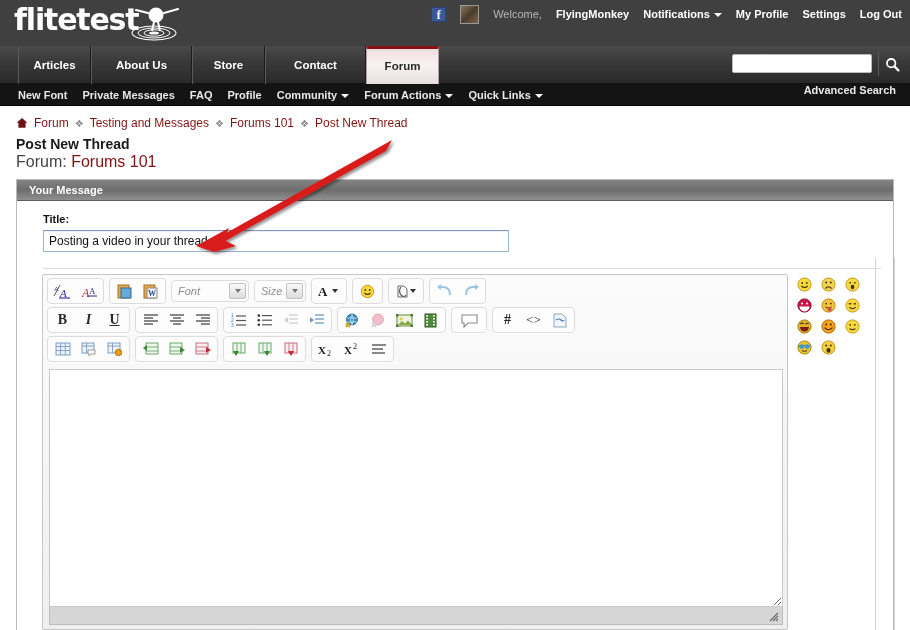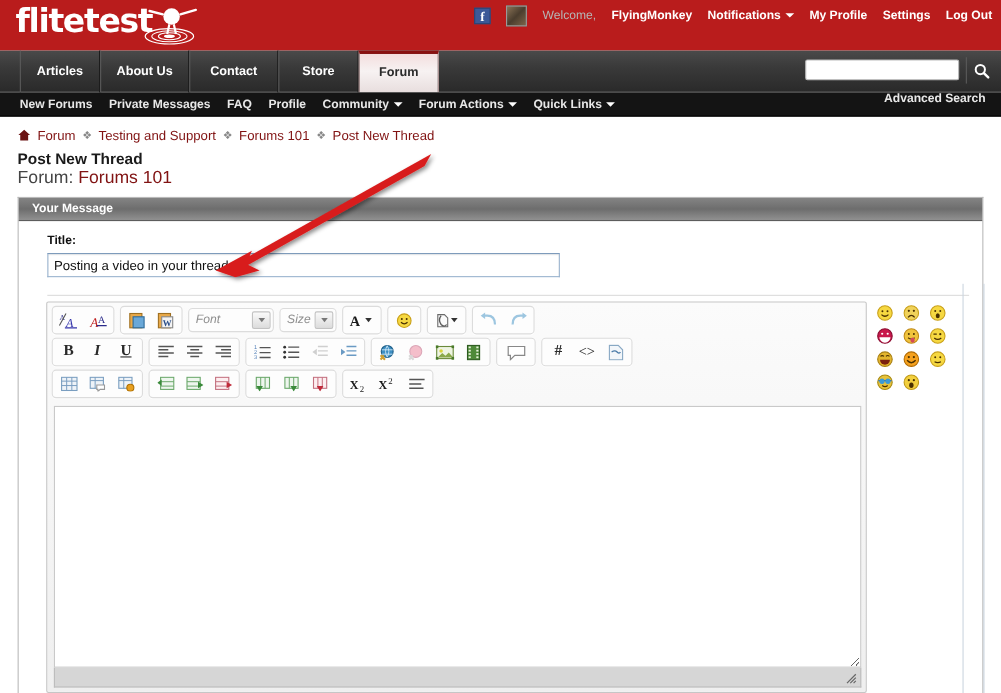--- a/index.html
+++ b/index.html
@@ -9,21 +9,21 @@
     background:#ffffff;
     font-family:"Liberation Sans", sans-serif;
     font-size:11px;
     color:#222;
     overflow:hidden;
     position:relative;
   }
 
   
   .topbar {
-    height:46px; background:#b91c1c; position:relative;
+    height:46px; background:#404040; position:relative;
   }
   .logo {
     position:absolute; left:14px; top:2px;
     color:#fff; font-size:30px; font-weight:bold;
     letter-spacing:-1.2px; font-family:"DejaVu Sans", sans-serif;
   }
   .logo .lt { font-weight:bold; }
   .logo-mark {
     position:absolute; left:128px; top:4px; width:52px; height:38px;
   }
@@ -61,21 +61,21 @@
     position:relative;
     border-bottom:1px solid #111;
   }
   .tabs { position:absolute; left:18px; top:0; display:flex; height:38px; }
   .tab {
     width:73px; height:38px; line-height:38px; text-align:center;
     color:#fff; font-weight:bold; font-size:11.5px;
     border-left:1px solid #5a5a5a; border-right:1px solid #1c1c1c;
     text-decoration:none; white-space:nowrap;
   }
-  .tab.wide { width:81px; }
+  .tab.wide { width:101px; }
   .tab.active {
     background:linear-gradient(to bottom,#f3dede 0%,#f7f2f2 45%,#e8dede 100%);
     color:#2b2b2b;
     border-top:3px solid #8a1111;
     line-height:35px;
     border-left:1px solid #b89d9d; border-right:1px solid #b89d9d;
   }
   .searchbox {
     position:absolute; right:38px; top:8px;
     width:140px; height:19px;
@@ -236,51 +236,51 @@
     <a href="#">My Profile</a>
     <a href="#">Settings</a>
     <a href="#">Log Out</a>
   </div>
 </div>
 
 <div class="navwrap">
   <div class="tabs">
     <a class="tab" href="#">Articles</a>
     <a class="tab wide" href="#">About Us</a>
+    <a class="tab" href="#">Store</a>
     <a class="tab wide" href="#">Contact</a>
-    <a class="tab" href="#">Store</a>
     <a class="tab active" href="#">Forum</a>
   </div>
   <input class="searchbox" value="" placeholder="" style="">
   <div class="searchbtn">
     <svg width="15" height="15" viewBox="0 0 15 15">
       <circle cx="6.2" cy="6.2" r="4.2" fill="none" stroke="#fff" stroke-width="1.8"></circle>
       <line x1="9.4" y1="9.4" x2="13.4" y2="13.4" stroke="#fff" stroke-width="2.2" stroke-linecap="round"></line>
     </svg>
   </div>
 </div>
 
 <div class="subnav">
-  <a href="#">New Forums</a>
+  <a href="#">New Font</a>
   <a href="#">Private Messages</a>
   <a href="#">FAQ</a>
   <a href="#">Profile</a>
   <a href="#"><span>Community</span><i class="caret-d"></i></a>
   <a href="#"><span>Forum Actions</span><i class="caret-d"></i></a>
   <a href="#"><span>Quick Links</span><i class="caret-d"></i></a>
   <a class="adv-search" href="#">Advanced Search</a>
 </div>
 
 <div class="crumbs">
   <svg class="home-icon" viewBox="0 0 12 12">
     <path d="M6 1 L11.3 5.8 L9.6 5.8 L9.6 10.8 L2.4 10.8 L2.4 5.8 L0.7 5.8 Z" fill="#6b1313"></path>
   </svg>
   <a href="#">Forum</a>
   <span class="crumb-sep">❖</span>
-  <a href="#">Testing and Support</a>
+  <a href="#">Testing and Messages</a>
   <span class="crumb-sep">❖</span>
   <a href="#">Forums 101</a>
   <span class="crumb-sep">❖</span>
   <a href="#">Post New Thread</a>
 </div>
 
 <div class="pagetitle">Post New Thread</div>
 <div class="pagesub">
   <span>Forum:</span>
   <b>Forums 101</b>

